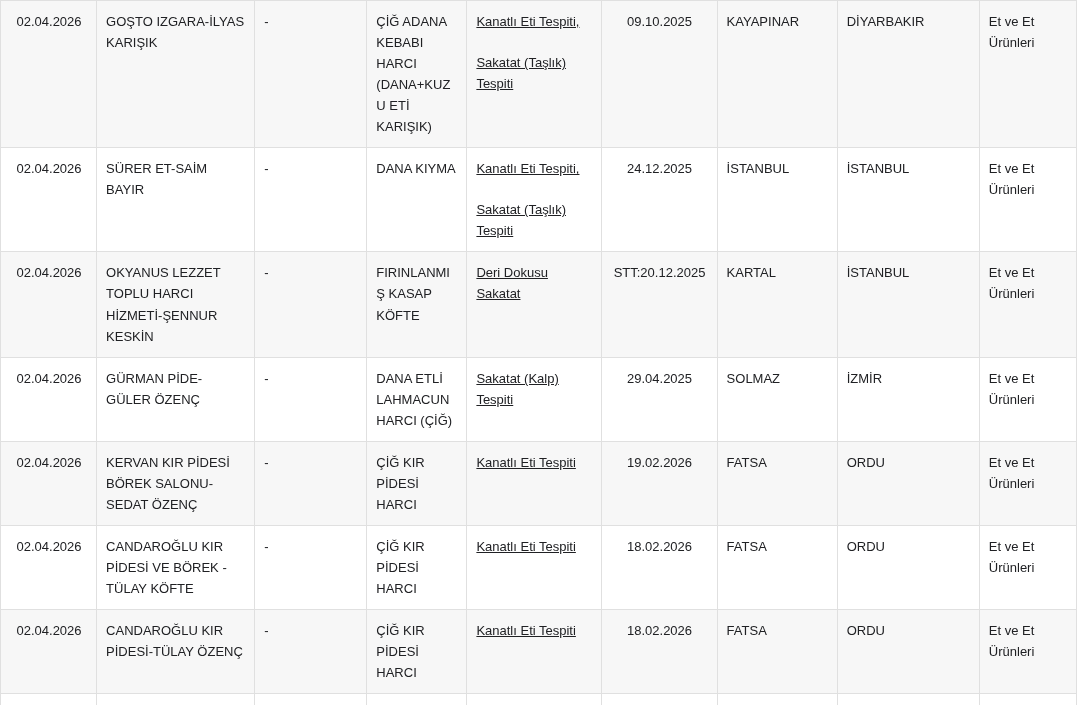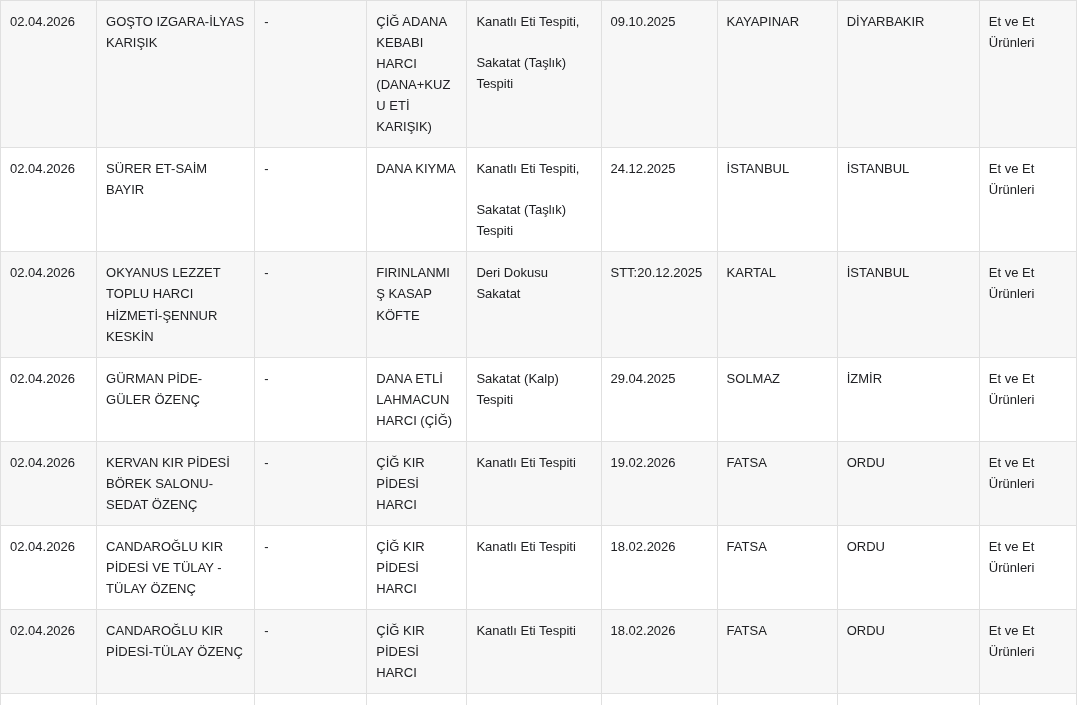--- a/index.html
+++ b/index.html
@@ -41,23 +41,23 @@
   col.c0 { width: 96px; }
   col.c1 { width: 158px; }
   col.c2 { width: 112px; }
   col.c3 { width: 100px; }
   col.c4 { width: 134px; }
   col.c5 { width: 116px; }
   col.c6 { width: 120px; }
   col.c7 { width: 142px; }
   col.c8 { width: 97px; }
 
-  td.col-date { white-space: nowrap; }
+  td.col-date { white-space: nowrap; text-align: center; }
   .para + .para { margin-top: 20px; }
-  .para { margin: 0; }
+  .para { margin: 0; text-decoration: underline; }
 </style>
 </head>
 <body>
 
 <div class="table-wrap">
   <table class="data-table">
     <colgroup>
       <col class="c0">
         <col class="c1">
         <col class="c2">
@@ -131,21 +131,21 @@
           <td>
             <div class="para">Kanatlı Eti Tespiti</div>
           </td>
           <td class="col-date">19.02.2026</td>
           <td>FATSA</td>
           <td>ORDU</td>
           <td>Et ve Et Ürünleri</td>
         </tr>
         <tr class="row-plain">
           <td class="col-date">02.04.2026</td>
-          <td>CANDAROĞLU KIR PİDESİ VE TÜLAY - TÜLAY ÖZENÇ</td>
+          <td>CANDAROĞLU KIR PİDESİ VE BÖREK - TÜLAY KÖFTE</td>
           <td>-</td>
           <td>ÇİĞ KIR PİDESİ HARCI</td>
           <td>
             <div class="para">Kanatlı Eti Tespiti</div>
           </td>
           <td class="col-date">18.02.2026</td>
           <td>FATSA</td>
           <td>ORDU</td>
           <td>Et ve Et Ürünleri</td>
         </tr>

